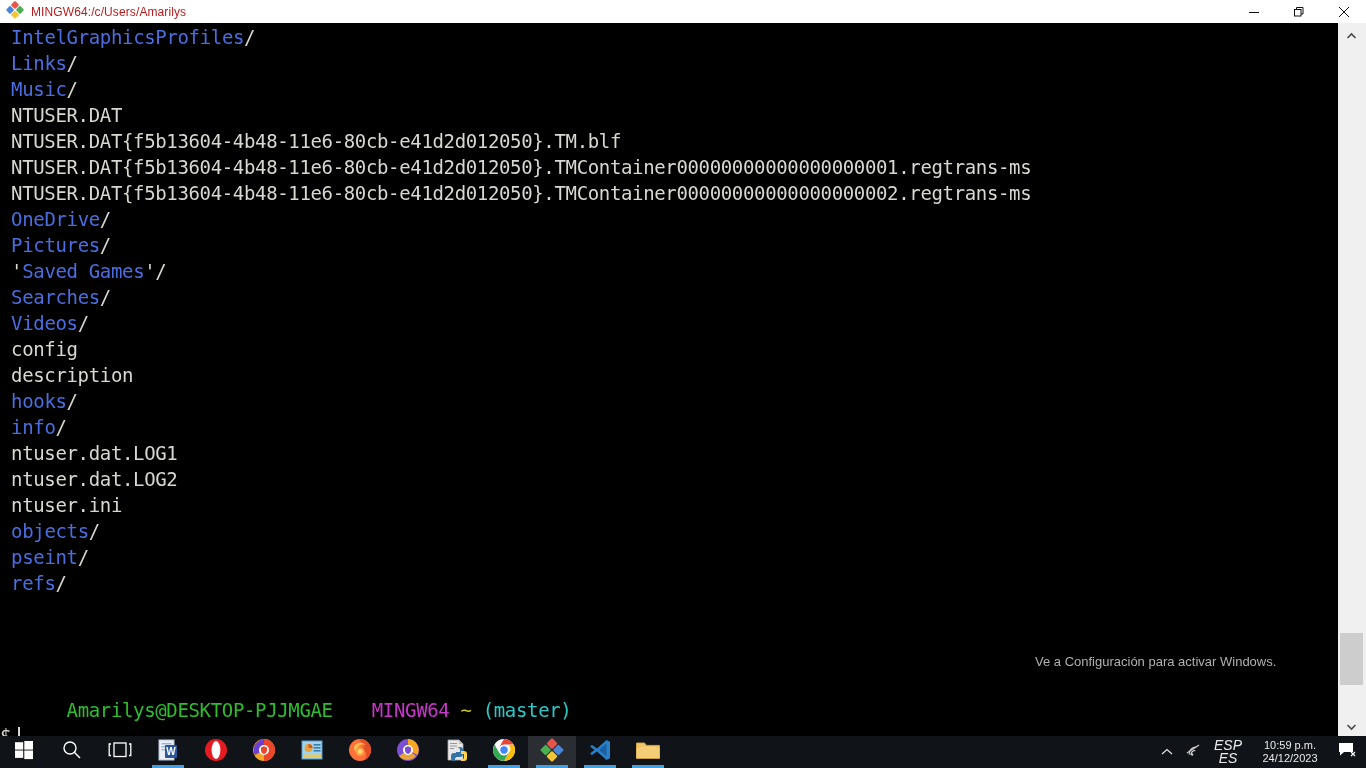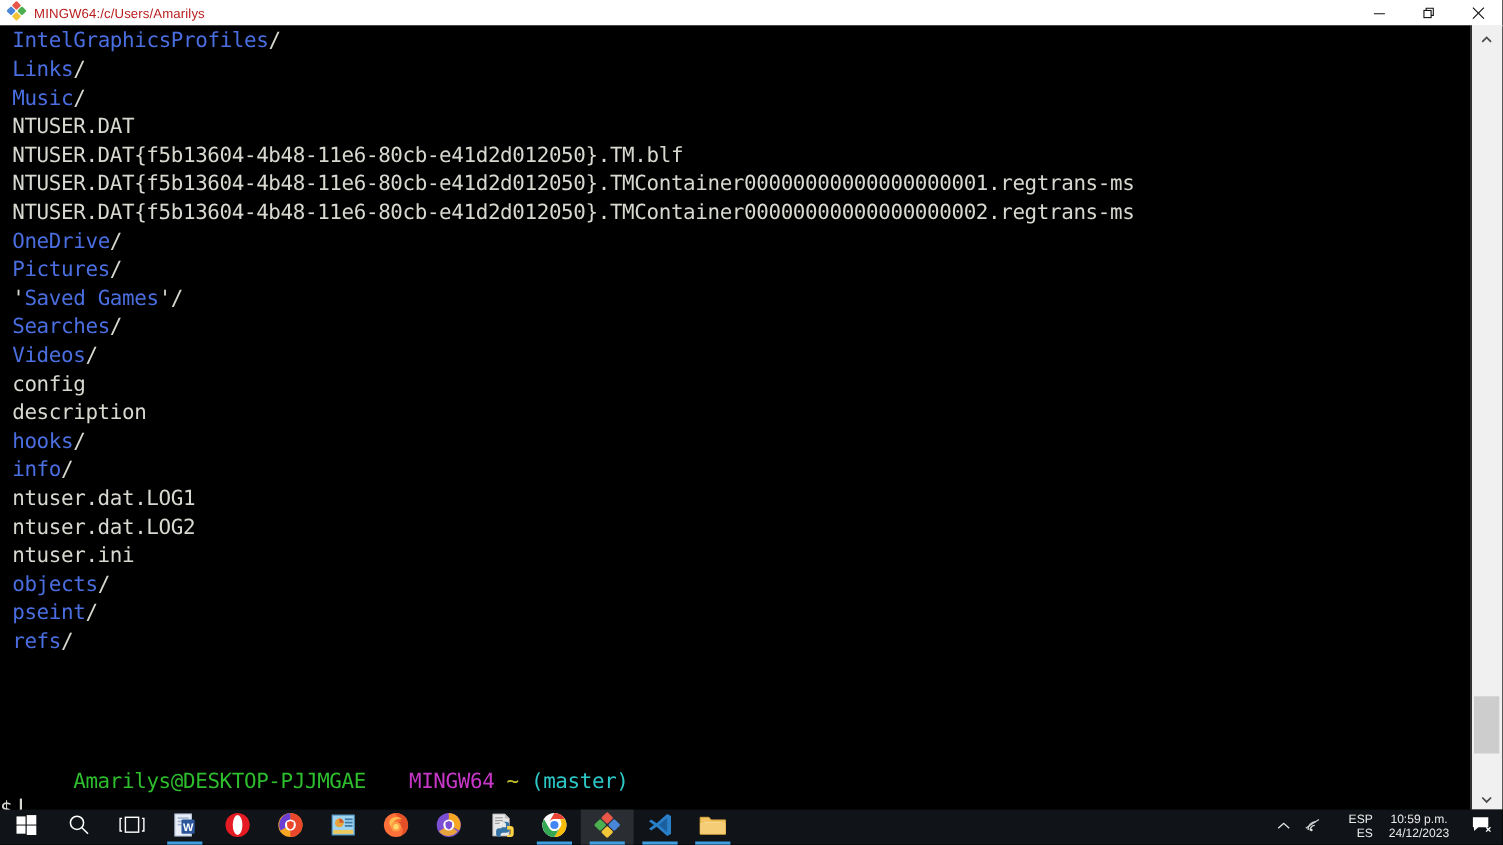--- a/index.html
+++ b/index.html
@@ -161,22 +161,22 @@
     display: flex;
     align-items: center;
     color: #eaeaea;
     font-family: "Liberation Sans", sans-serif;
     padding-right: 4px;
   }
   .tray-chev { width: 26px; display:flex; align-items:center; justify-content:center; }
   .tray-wifi { width: 28px; display:flex; align-items:center; justify-content:center; }
   .tray-lang {
     width: 40px;
-    font-size: 11px; line-height: 13px;
-    text-align: right; color: #eaeaea;
+    font-size: 14px; line-height: 13px;
+    text-align: center; color: #eaeaea; font-style: italic;
   }
   .tray-clock {
     width: 84px;
     font-size: 11px; line-height: 13px;
     text-align: center; color: #eaeaea;
   }
   .tray-action { width: 30px; display:flex; align-items:center; justify-content:center; }
 </style>
 </head>
 <body>
@@ -239,20 +239,21 @@
     <div class="sb-arrow down">
       <span>
         <svg width="11" height="8" viewBox="0 0 11 8">
             <polyline points="1.5,2 5.5,6 9.5,2" fill="none" stroke="#4a4a4a" stroke-width="1.6"></polyline>
           </svg>
       </span>
     </div>
   </div>
 
   <div class="watermark">
+    <div class="wm-sub">Ve a Configuración para activar Windows.</div>
   </div>
 
   <div class="taskbar">
 
     <div class="tb-item">
       <span>
         <svg width="20" height="20" viewBox="0 0 20 20">
           <rect x="1" y="2.2" width="8.2" height="7.4" fill="#ffffff"></rect>
           <rect x="10.3" y="1" width="8.7" height="8.6" fill="#ffffff"></rect>
           <rect x="1" y="10.5" width="8.2" height="7.4" fill="#ffffff"></rect>

